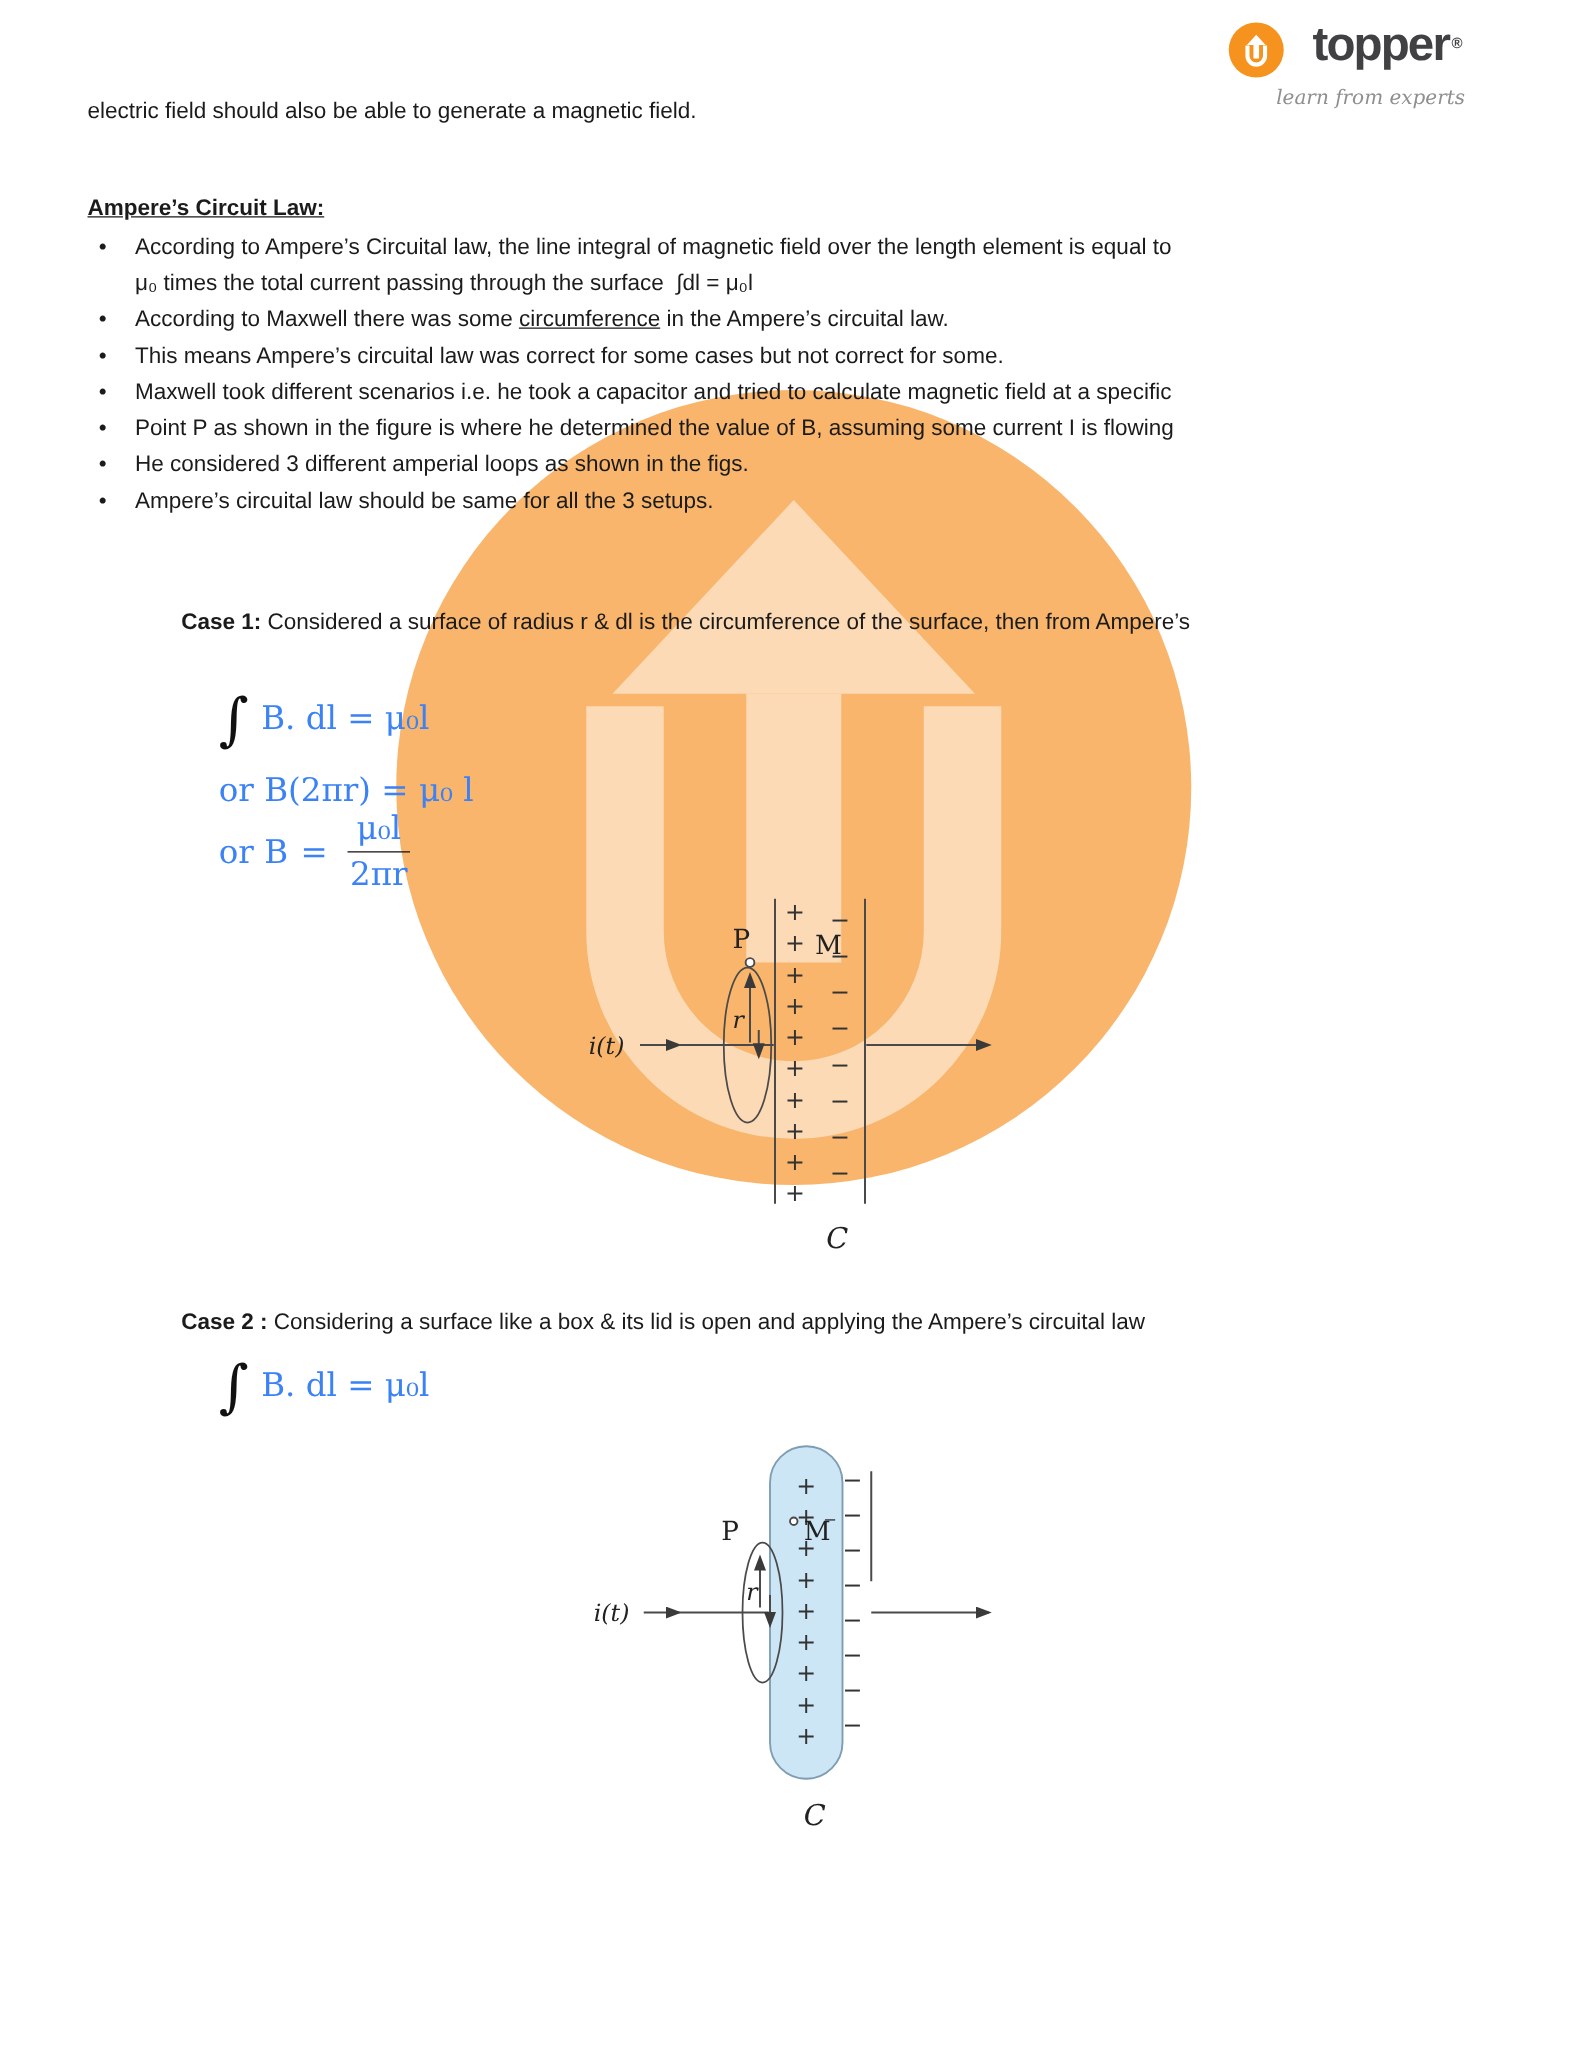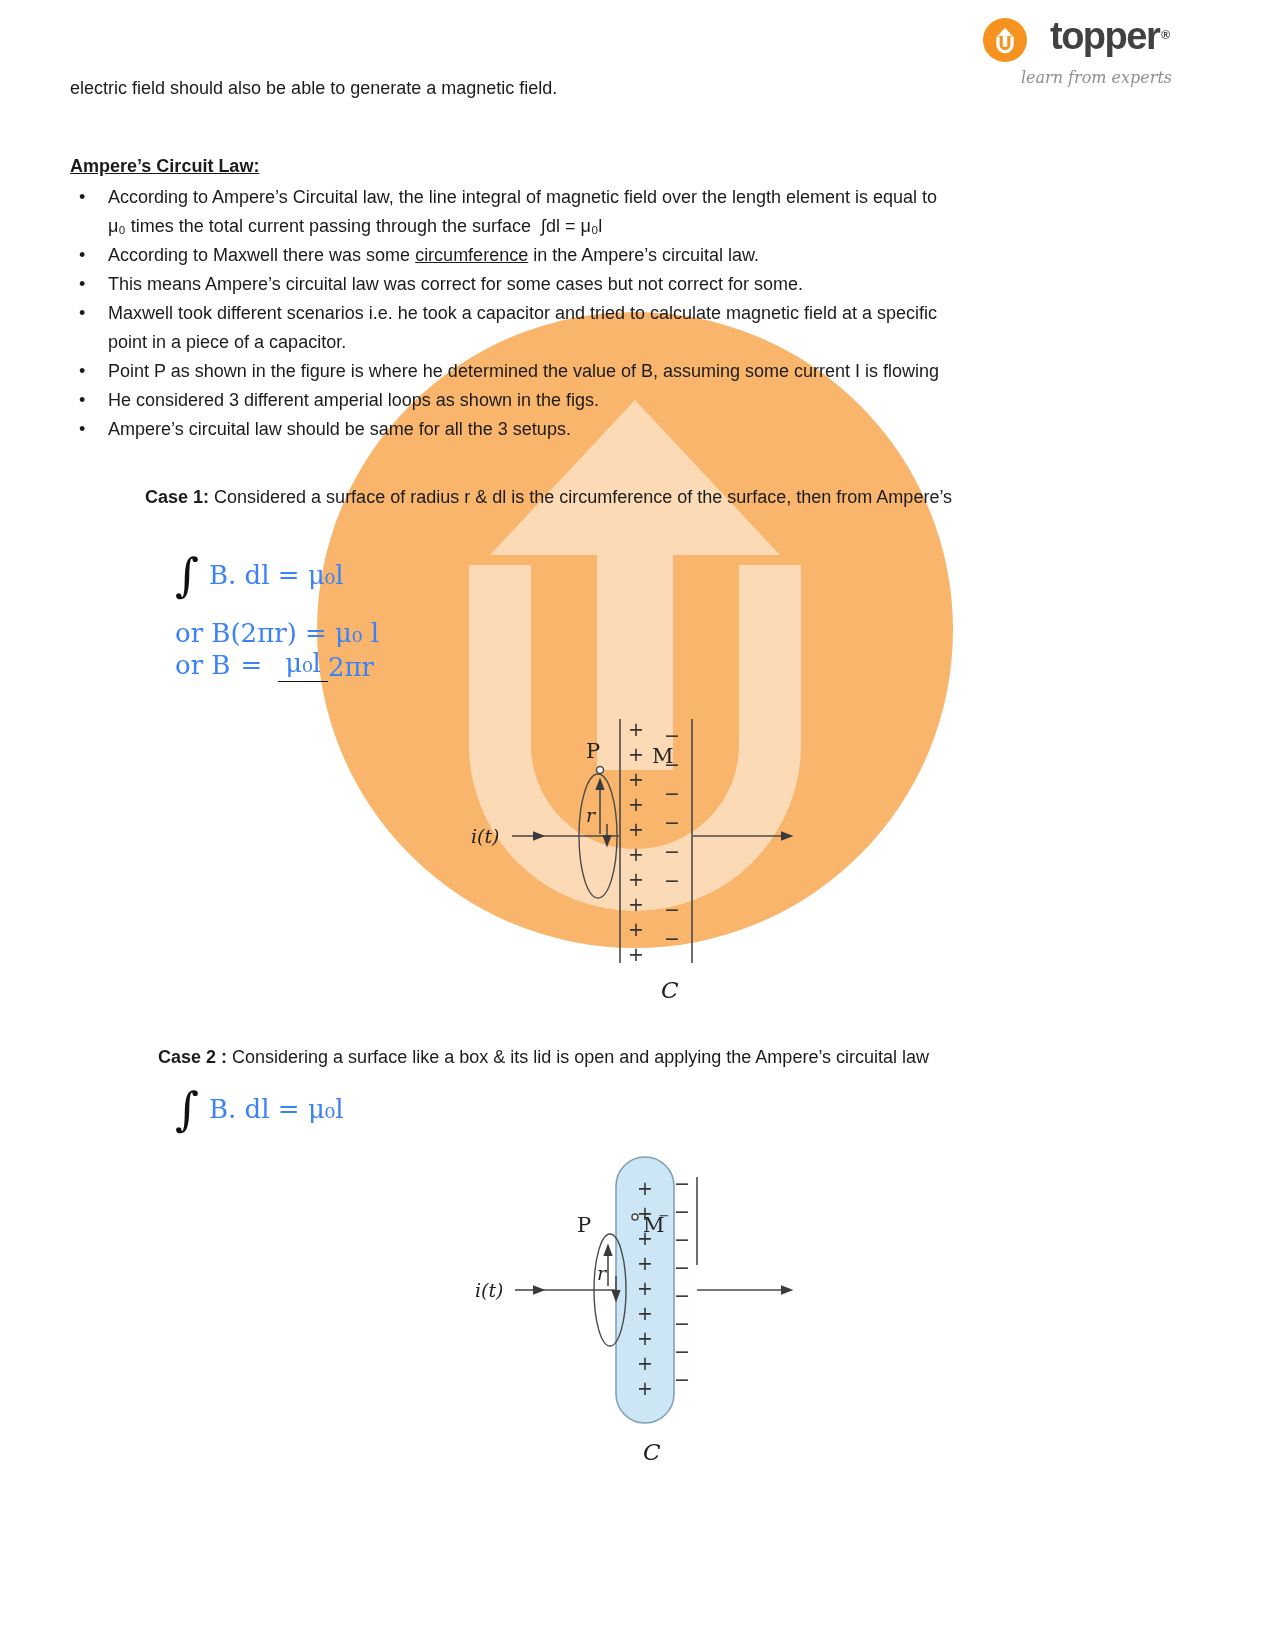--- a/index.html
+++ b/index.html
@@ -33,31 +33,31 @@
     font-weight:bold; text-decoration:underline;
   }
   .bullets { position:absolute; left:70px; top:183px; width:1130px; list-style:none; }
   .bullets li { position:relative; padding-left:38px; }
   .bullets .mk { position:absolute; left:9px; top:0; font-size:18px; line-height:29px; }
   .u-underline { text-decoration:underline; }
   .bold { font-weight:bold; }
 
   .case1 { position:absolute; left:145px; top:483px; width:1000px; }
   .case1 .ind { padding-left:35px; }
-  .case2 { position:absolute; left:158px; top:1043px; width:1050px; }
+  .case2 { position:absolute; left:145px; top:1043px; width:1050px; }
 
   
   .eqrow { position:absolute; display:flex; align-items:center; gap:10px; }
   .eq1 { left:175px; top:552px; }
   .eq2 { left:175px; top:618px; }
   .eq3 { left:175px; top:648px; }
   .eq4 { left:175px; top:1086px; }
   .int { font-family:"DejaVu Serif", serif; font-size:46px; line-height:1; color:#111; }
   .eqtext { font-family:"DejaVu Serif", serif; font-size:26px; color:#3b82f6; }
-  .frac { display:inline-flex; align-items:center; margin-left:6px; }
+  .frac { display:inline-flex; flex-direction:column; align-items:center; margin-left:6px; }
   .frac .num { padding:0 7px 3px; border-bottom:1.6px solid #111; }
   .frac .den { padding-top:3px; }
 
   
   svg.fig { position:absolute; overflow:visible; }
   .fig1 { left:455px; top:706px; }
   .fig2 { left:455px; top:1150px; }
   .pl   { stroke:#4a4a4a; stroke-width:1.6; }
   .wire { stroke:#4a4a4a; stroke-width:1.6; fill:none; }
   .loop { stroke:#4a4a4a; stroke-width:1.4; fill:none; }
@@ -115,21 +115,20 @@
         <span class="mk">•</span>
         <div class="tline"><span>According to Maxwell there was some </span><span class="u-underline">circumference</span><span> in the Ampere’s circuital law.</span></div>
       </li>
       <li>
         <span class="mk">•</span>
         <div class="tline">This means Ampere’s circuital law was correct for some cases but not correct for some.</div>
       </li>
       <li>
         <span class="mk">•</span>
         <div class="tline">Maxwell took different scenarios i.e. he took a capacitor and tried to calculate magnetic field at a specific</div>
-        <div class="tline">point in a piece of a capacitor.</div>
       </li>
       <li>
         <span class="mk">•</span>
         <div class="tline">Point P as shown in the figure is where he determined the value of B, assuming some current I is flowing</div>
       </li>
       <li>
         <span class="mk">•</span>
         <div class="tline">He considered 3 different amperial loops as shown in the figs.</div>
       </li>
       <li>

